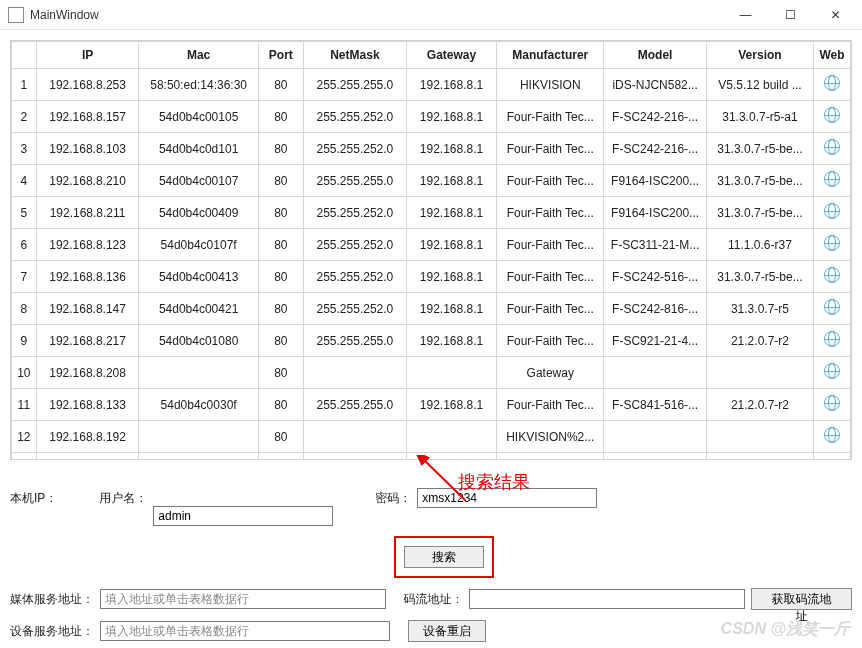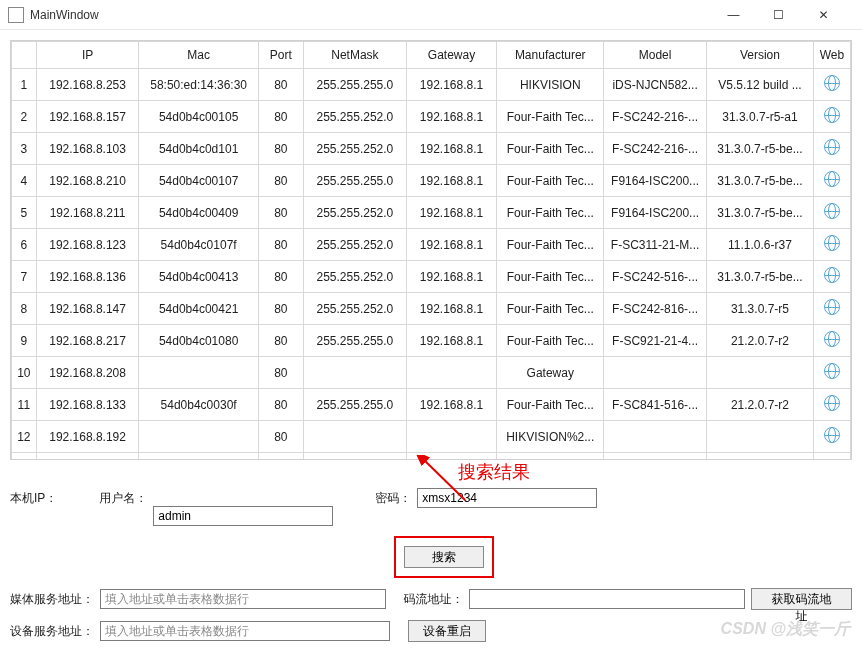--- a/index.html
+++ b/index.html
@@ -1,42 +1,42 @@
 <!DOCTYPE html>
 <html><head>
 <meta charset="utf-8">
 <style>
 * { box-sizing: border-box; margin: 0; padding: 0; font-family: "Microsoft YaHei", "SimSun", sans-serif; font-size: 12px; }
 body { background: #fff; width: 862px; height: 648px; overflow: hidden; position: relative; }
-.titlebar { height: 30px; display: flex; align-items: center; padding: 0 16px 0 8px; background: #fff; border-bottom: 1px solid #e8e8e8; }
+.titlebar { height: 30px; display: flex; align-items: center; padding: 0 4px 0 8px; background: #fff; border-bottom: 1px solid #e8e8e8; }
 .title-icon { width: 16px; height: 16px; margin-right: 6px; border: 1px solid #888; display: inline-block; }
 .title-text { flex: 1; color: #333; }
 .win-btns { display: flex; height: 100%; }
 .win-btn { width: 45px; display: flex; align-items: center; justify-content: center; color: #333; cursor: pointer; }
 .content { padding: 10px 10px 0 10px; }
 .table-wrap { border: 1px solid #d0d0d0; height: 420px; position: relative; overflow: hidden; }
 .table-scroll { overflow: auto; height: 100%; }
 .table-scroll::-webkit-scrollbar { height: 16px; width: 16px; }
 .table-scroll::-webkit-scrollbar-track { background: #f0f0f0; }
 .table-scroll::-webkit-scrollbar-thumb { background: #c0c0c0; }
 .table-scroll::-webkit-scrollbar-button { background: #f0f0f0; width:16px; height:16px; display:block;}
 table { border-collapse: collapse; width: 100%; table-layout: fixed; }
 th, td { border: 1px solid #d8d8d8; padding: 6px 4px; text-align: center; white-space: nowrap; overflow: hidden; text-overflow: ellipsis; color: #222; }
-th { font-weight: normal; background: #fff; }
+th { font-weight: bold; background: #fff; }
 .rowhead { width: 22px; text-align: center; }
 .web-icon { display:inline-flex; width:16px; height:16px; border:1.5px solid #5aa7d6; border-radius:50%; align-items:center; justify-content:center; color:#5aa7d6; font-size:10px; cursor:pointer;}
 .web-icon::before { content:""; width:6px; height:14px; border:1px solid #5aa7d6; border-radius:50%; position:absolute;}
 .web-icon { position:relative; }
 .web-icon::after { content:""; width:14px; height:1px; background:#5aa7d6; position:absolute;}
 .form-row { display: flex; align-items: center; margin-top: 10px; gap: 6px; }
 .form-row label { color: #222; white-space: nowrap; }
 .form-row input[type=text] { border: 1px solid #7a7a7a; padding: 2px 4px; height: 20px; }
 .btn { border: 1px solid #888; background: #efefef; padding: 2px 14px; height: 22px; cursor: pointer; }
 .hl { border: 2px solid #e60000; padding: 8px; display: inline-block; }
-.annotation { position: absolute; color: #e60000; font-size: 18px; left: 458px; top: 460px; pointer-events:none;}
+.annotation { position: absolute; color: #e60000; font-size: 18px; left: 458px; top: 470px; pointer-events:none;}
 .arrow { position: absolute; left: 415px; top: 455px; pointer-events:none;}
 .watermark { position: absolute; right: 12px; bottom: 8px; color: #d8d8d8; font-size: 16px; font-style: italic; font-family: sans-serif; pointer-events:none;font-weight:bold;}
 </style>
 </head>
 <body>
 
 <div class="titlebar">
   <span class="title-icon"></span>
   <span class="title-text">MainWindow</span>
   <div class="win-btns">

